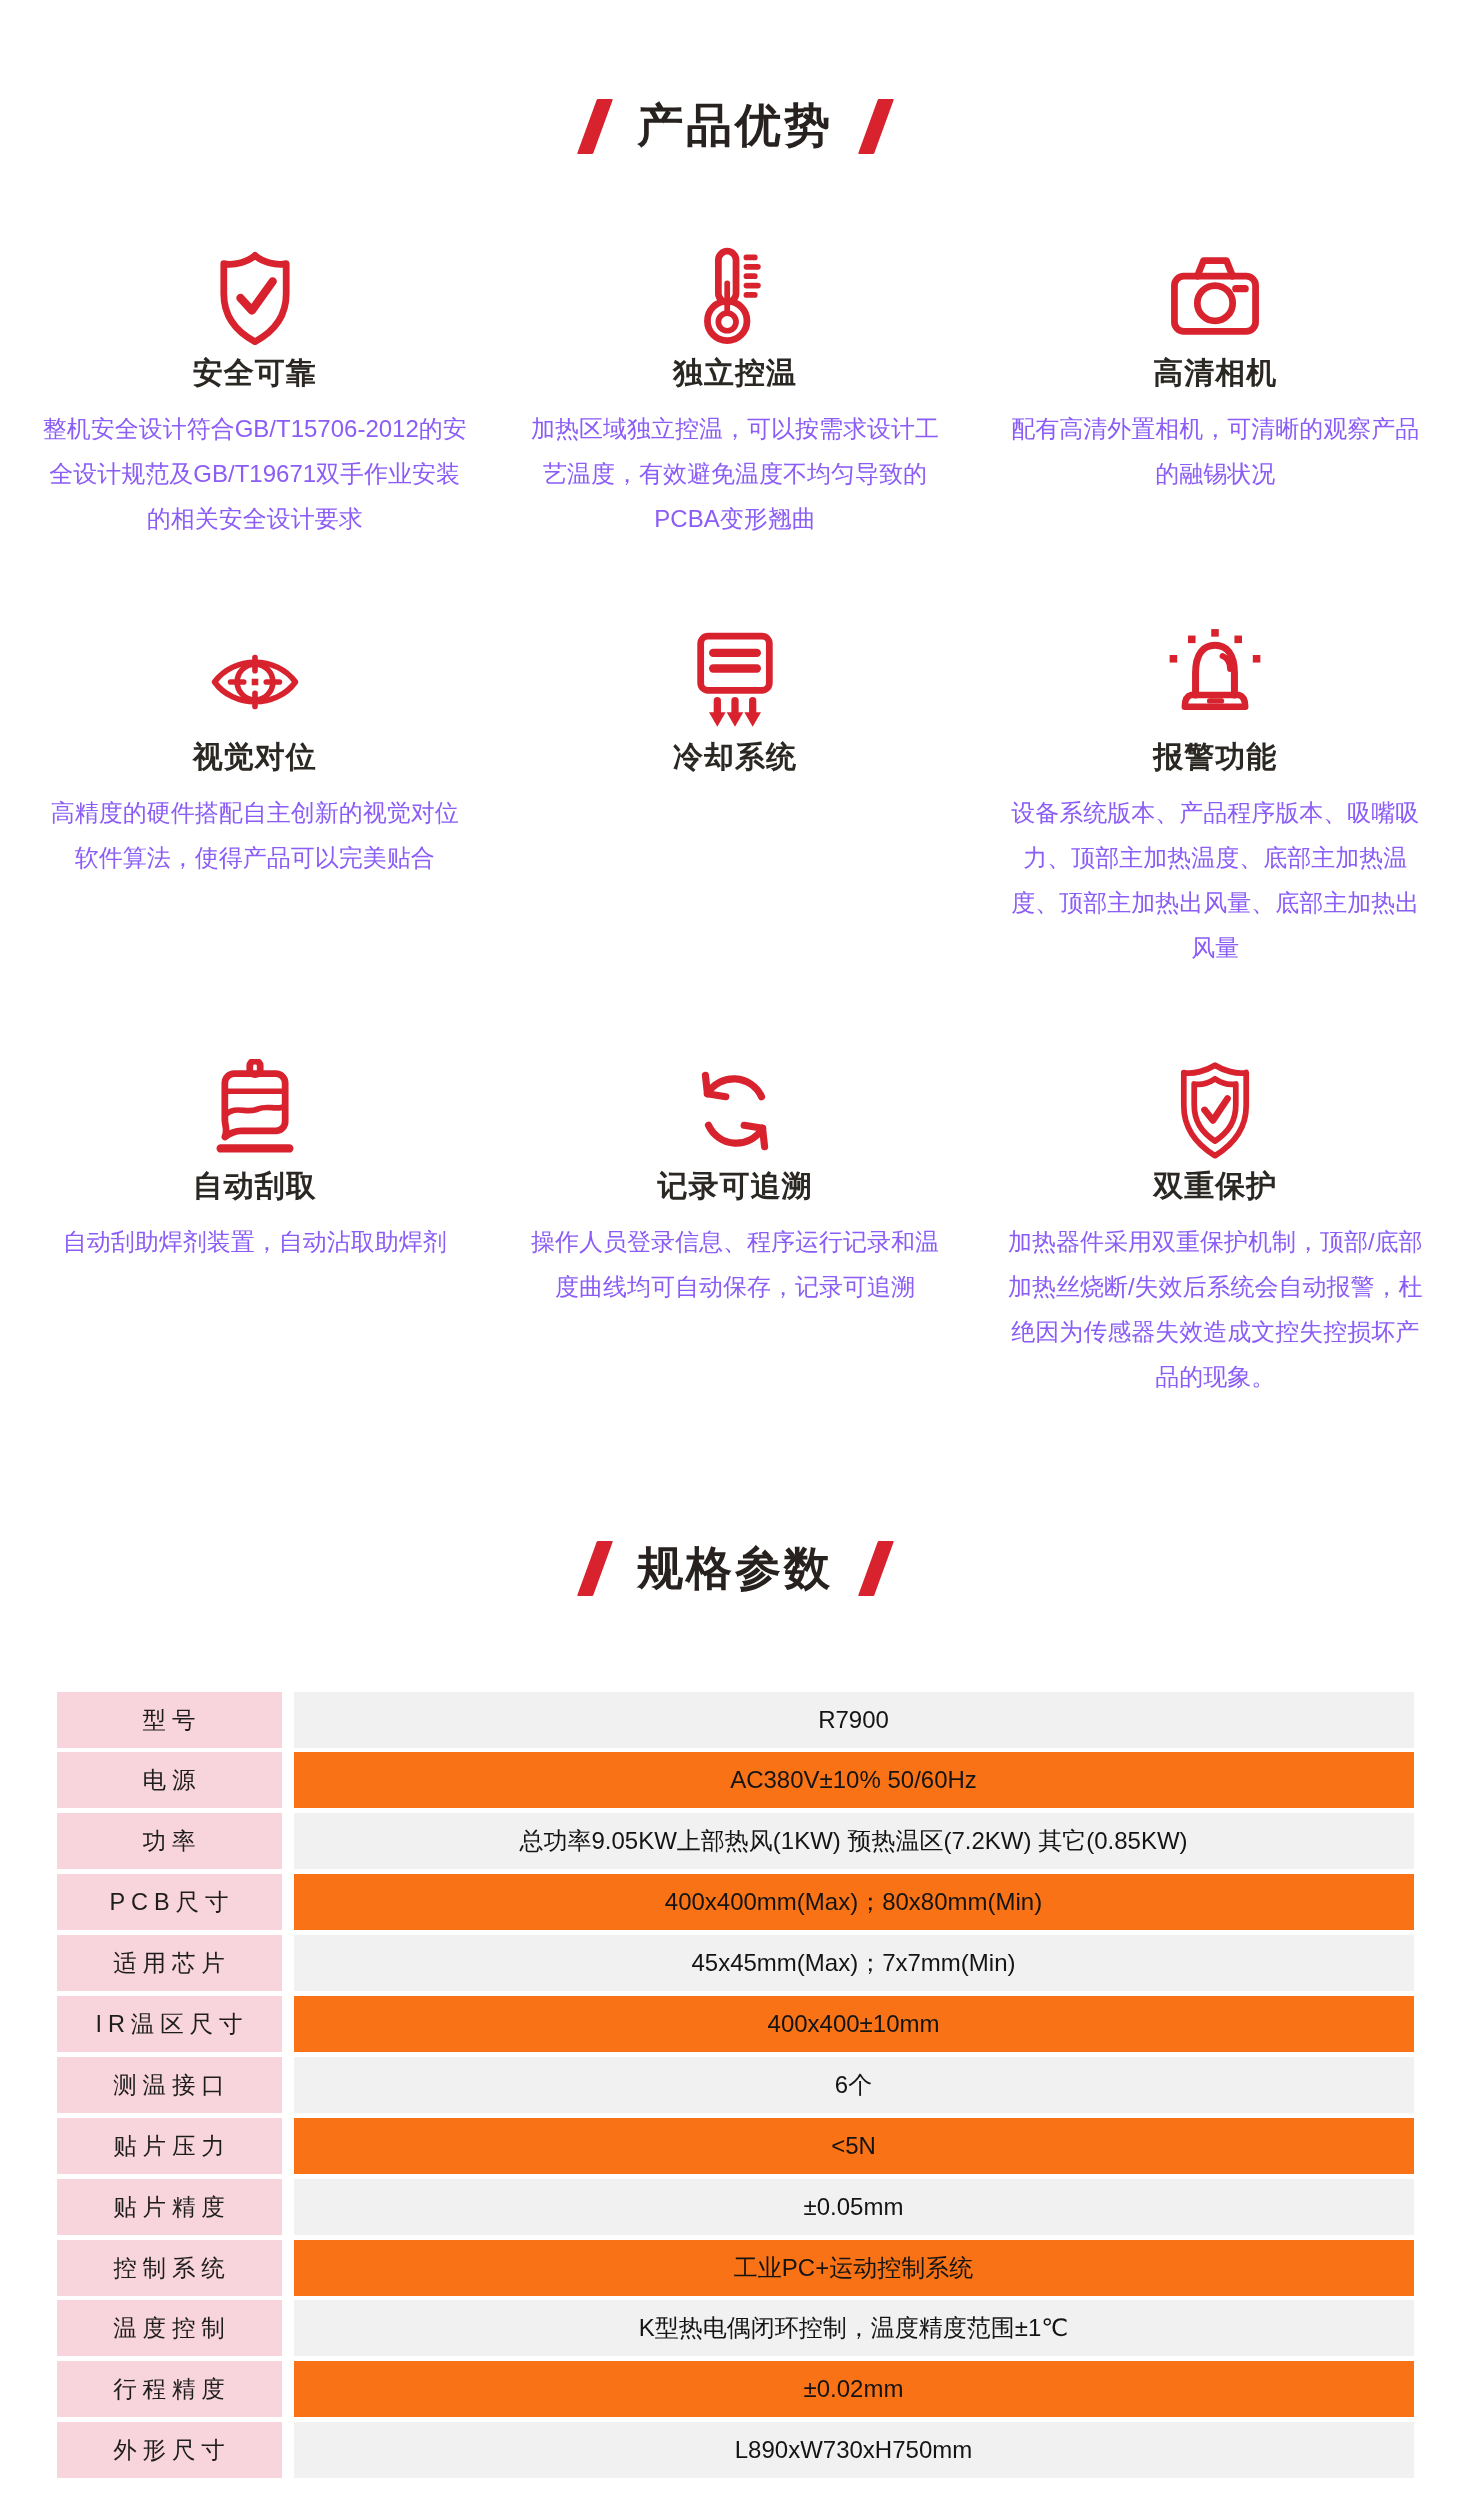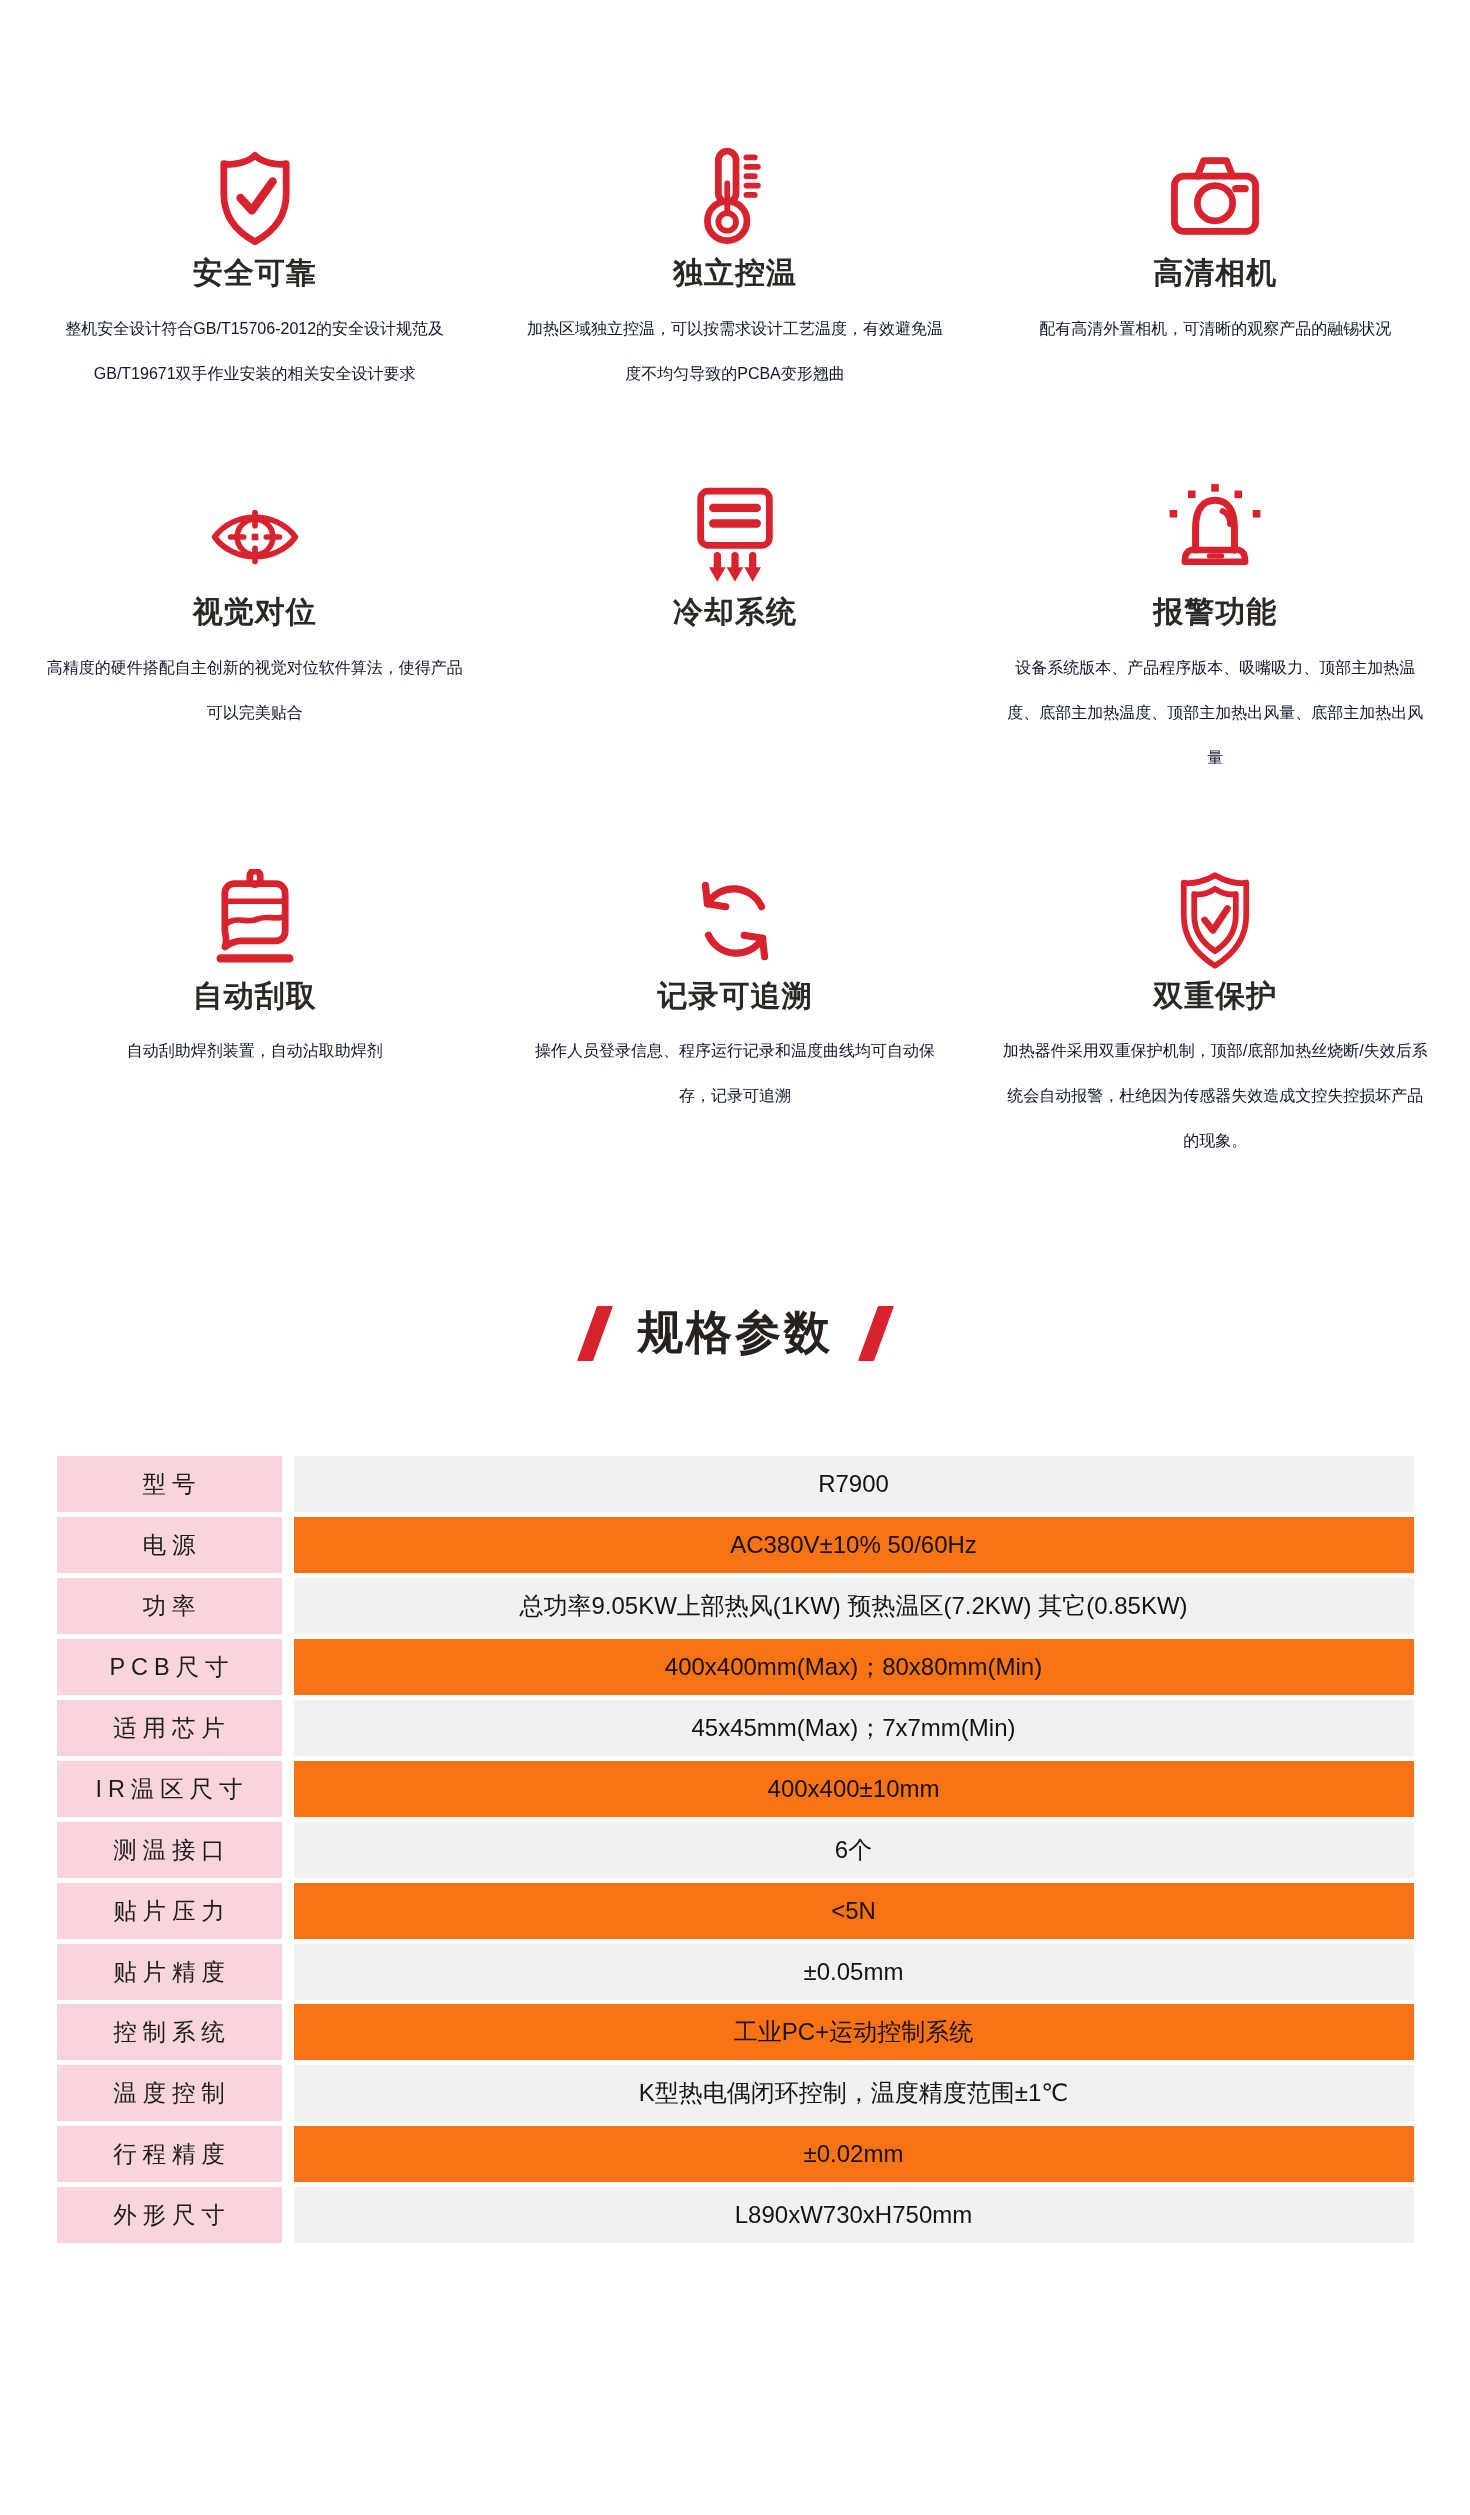--- a/index.html
+++ b/index.html
@@ -23,21 +23,21 @@
   .features{
     width:1435px;margin:86px auto 0;
     display:grid;grid-template-columns:repeat(3,1fr);
     row-gap:86px;column-gap:5.9px;justify-items:center;
   }
   .feature{display:flex;flex-direction:column;align-items:center;text-align:center;}
   .f-icon{height:110px;display:flex;align-items:center;justify-content:center;}
   .f-icon svg{display:block;}
   .f-title{font-size:30px;font-weight:700;color:#2b2824;letter-spacing:1px;}
   .f-desc{
-    font-size:16px;line-height:45px;color:#0f172a;margin-top:11.8px;
+    font-size:24px;line-height:45px;color:#8b5cf6;margin-top:11.8px;
     max-width:431px;text-align:center;
   }
   
   .specs-wrap{margin-top:139px;}
   .spec-table{width:1357px;margin:92px auto 0;}
   .spec-row{display:flex;gap:12px;margin-bottom:4.9px;}
   .spec-label{
     width:225px;min-height:56px;background:#f8d4dc;
     display:flex;align-items:center;justify-content:center;
     font-size:23.5px;color:#1d1d1d;letter-spacing:5.9px;text-indent:5.9px;
@@ -50,20 +50,25 @@
   .spec-row:nth-child(odd) .spec-value{background:#f1f1f1;}
   .ic{stroke:#d8232f;fill:none;stroke-width:6.5;stroke-linecap:round;stroke-linejoin:round;}
   .ic .fill{fill:#d8232f;stroke:none;}
   .ic .thick{stroke-width:8;}
 </style>
 </head>
 <body>
 
 <div class="page">
 
+  <h2 class="sec-title">
+    <span class="slash"></span>
+    <span class="txt">产品优势</span>
+    <span class="slash"></span>
+  </h2>
 
   <div class="features">
 
     <div class="feature">
       <div class="f-icon">
         <svg class="ic" width="104" height="104" viewBox="0 0 100 100">
           <path d="M50 9 C56 15 70 19 80 17 L80 46 C80 69 67 83 50 92 C33 83 20 69 20 46 L20 17 C30 19 44 15 50 9 Z"></path>
           <path class="thick" d="M36 50 L47 62 L67 34"></path>
         </svg>
       </div>

